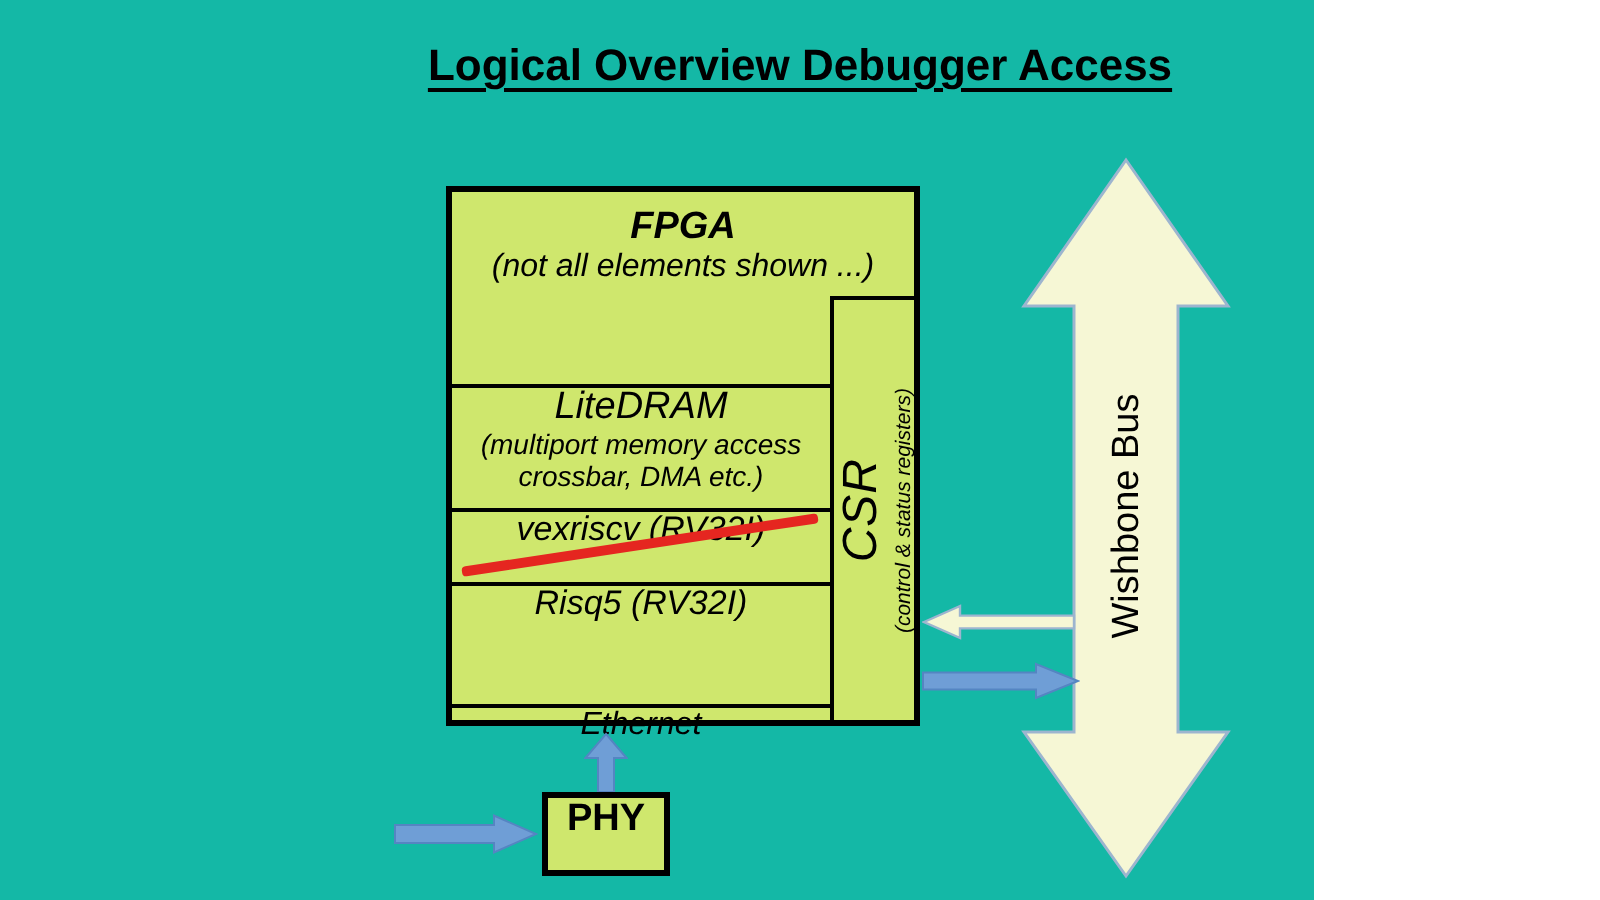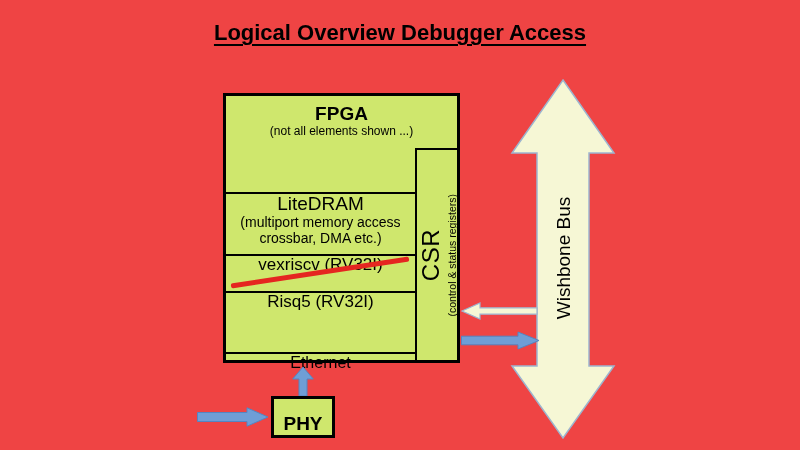--- a/index.html
+++ b/index.html
@@ -1,28 +1,28 @@
 <!DOCTYPE html>
 <html style="--block_fill: #cfe76d; --bus_fill: #f6f7d5; --bus_stroke: #9db5cf; --arrow_blue: #6f9ed6; --arrow_blue_stroke: #5585c2; --strike_red: #e52620; --border_black: #000000;"><head>
 <meta charset="utf-8">
 <style>
   html,body{margin:0;padding:0;background:#fff;}
-  .canvas{position:relative;width:800px;height:450px;background:#ef4444;overflow:hidden;
+  .canvas{position:relative;width:657px;height:450px;background:#14b8a6;overflow:hidden;
           font-family:"Liberation Sans",sans-serif;color:#000;}
 
   .title{position:absolute;left:0;top:20px;width:800px;margin:0;text-align:center;
          font-size:22px;font-weight:bold;text-decoration:underline;
          text-decoration-thickness:2px;text-underline-offset:4px;}
 
   
   .fpga{position:absolute;left:223px;top:93px;width:237px;height:270px;box-sizing:border-box;
-        border:3px solid var(--border_black);background:var(--block_fill);}
+        border:3px solid var(--border_black);background:var(--block_fill);font-style:italic;}
   .fpga-head{position:absolute;left:0;top:7px;width:231px;text-align:center;}
   .fpga-title{font-size:19px;font-weight:bold;line-height:1.15;}
-  .fpga-sub{font-size:12px;line-height:1.15;}
+  .fpga-sub{font-size:16px;line-height:1.15;}
 
   .row{position:absolute;left:0;width:189px;box-sizing:border-box;border-top:2px solid var(--border_black);
        display:flex;flex-direction:column;align-items:center;justify-content:flex-start;text-align:center;}
   .row-litedram{top:96px;height:62px;}
   .row-vex{top:158px;height:37px;}
   .row-risq{top:195px;height:37px;}
   .row-eth{top:232px;height:32px;margin-top:24px;}
   .row-label-lg{font-size:19px;line-height:1.1;}
   .row-sub{font-size:14px;line-height:1.12;width:178px;}
   .row-label-md{font-size:17px;line-height:1.1;}
@@ -40,21 +40,21 @@
           background:var(--strike_red);transform:rotate(-8.6deg);}
 
   
   .abs{position:absolute;}
   .bus-label{position:absolute;left:564px;top:258px;transform:translate(-50%,-50%) rotate(-90deg);
              white-space:nowrap;font-size:19px;}
 
   
   .phy{position:absolute;left:271px;top:396px;width:64px;height:42px;box-sizing:border-box;
        border:3px solid var(--border_black);background:var(--block_fill);
-       display:flex;align-items:flex-end;justify-content:center;font-size:19px;font-weight:bold;}
+       display:flex;align-items:flex-start;justify-content:center;font-size:19px;font-weight:bold;}
 </style>
 </head>
 <body>
 
 <div class="canvas">
 
   <h1 class="title">Logical Overview Debugger Access</h1>
 
   <div class="fpga">
     <div class="fpga-head">

